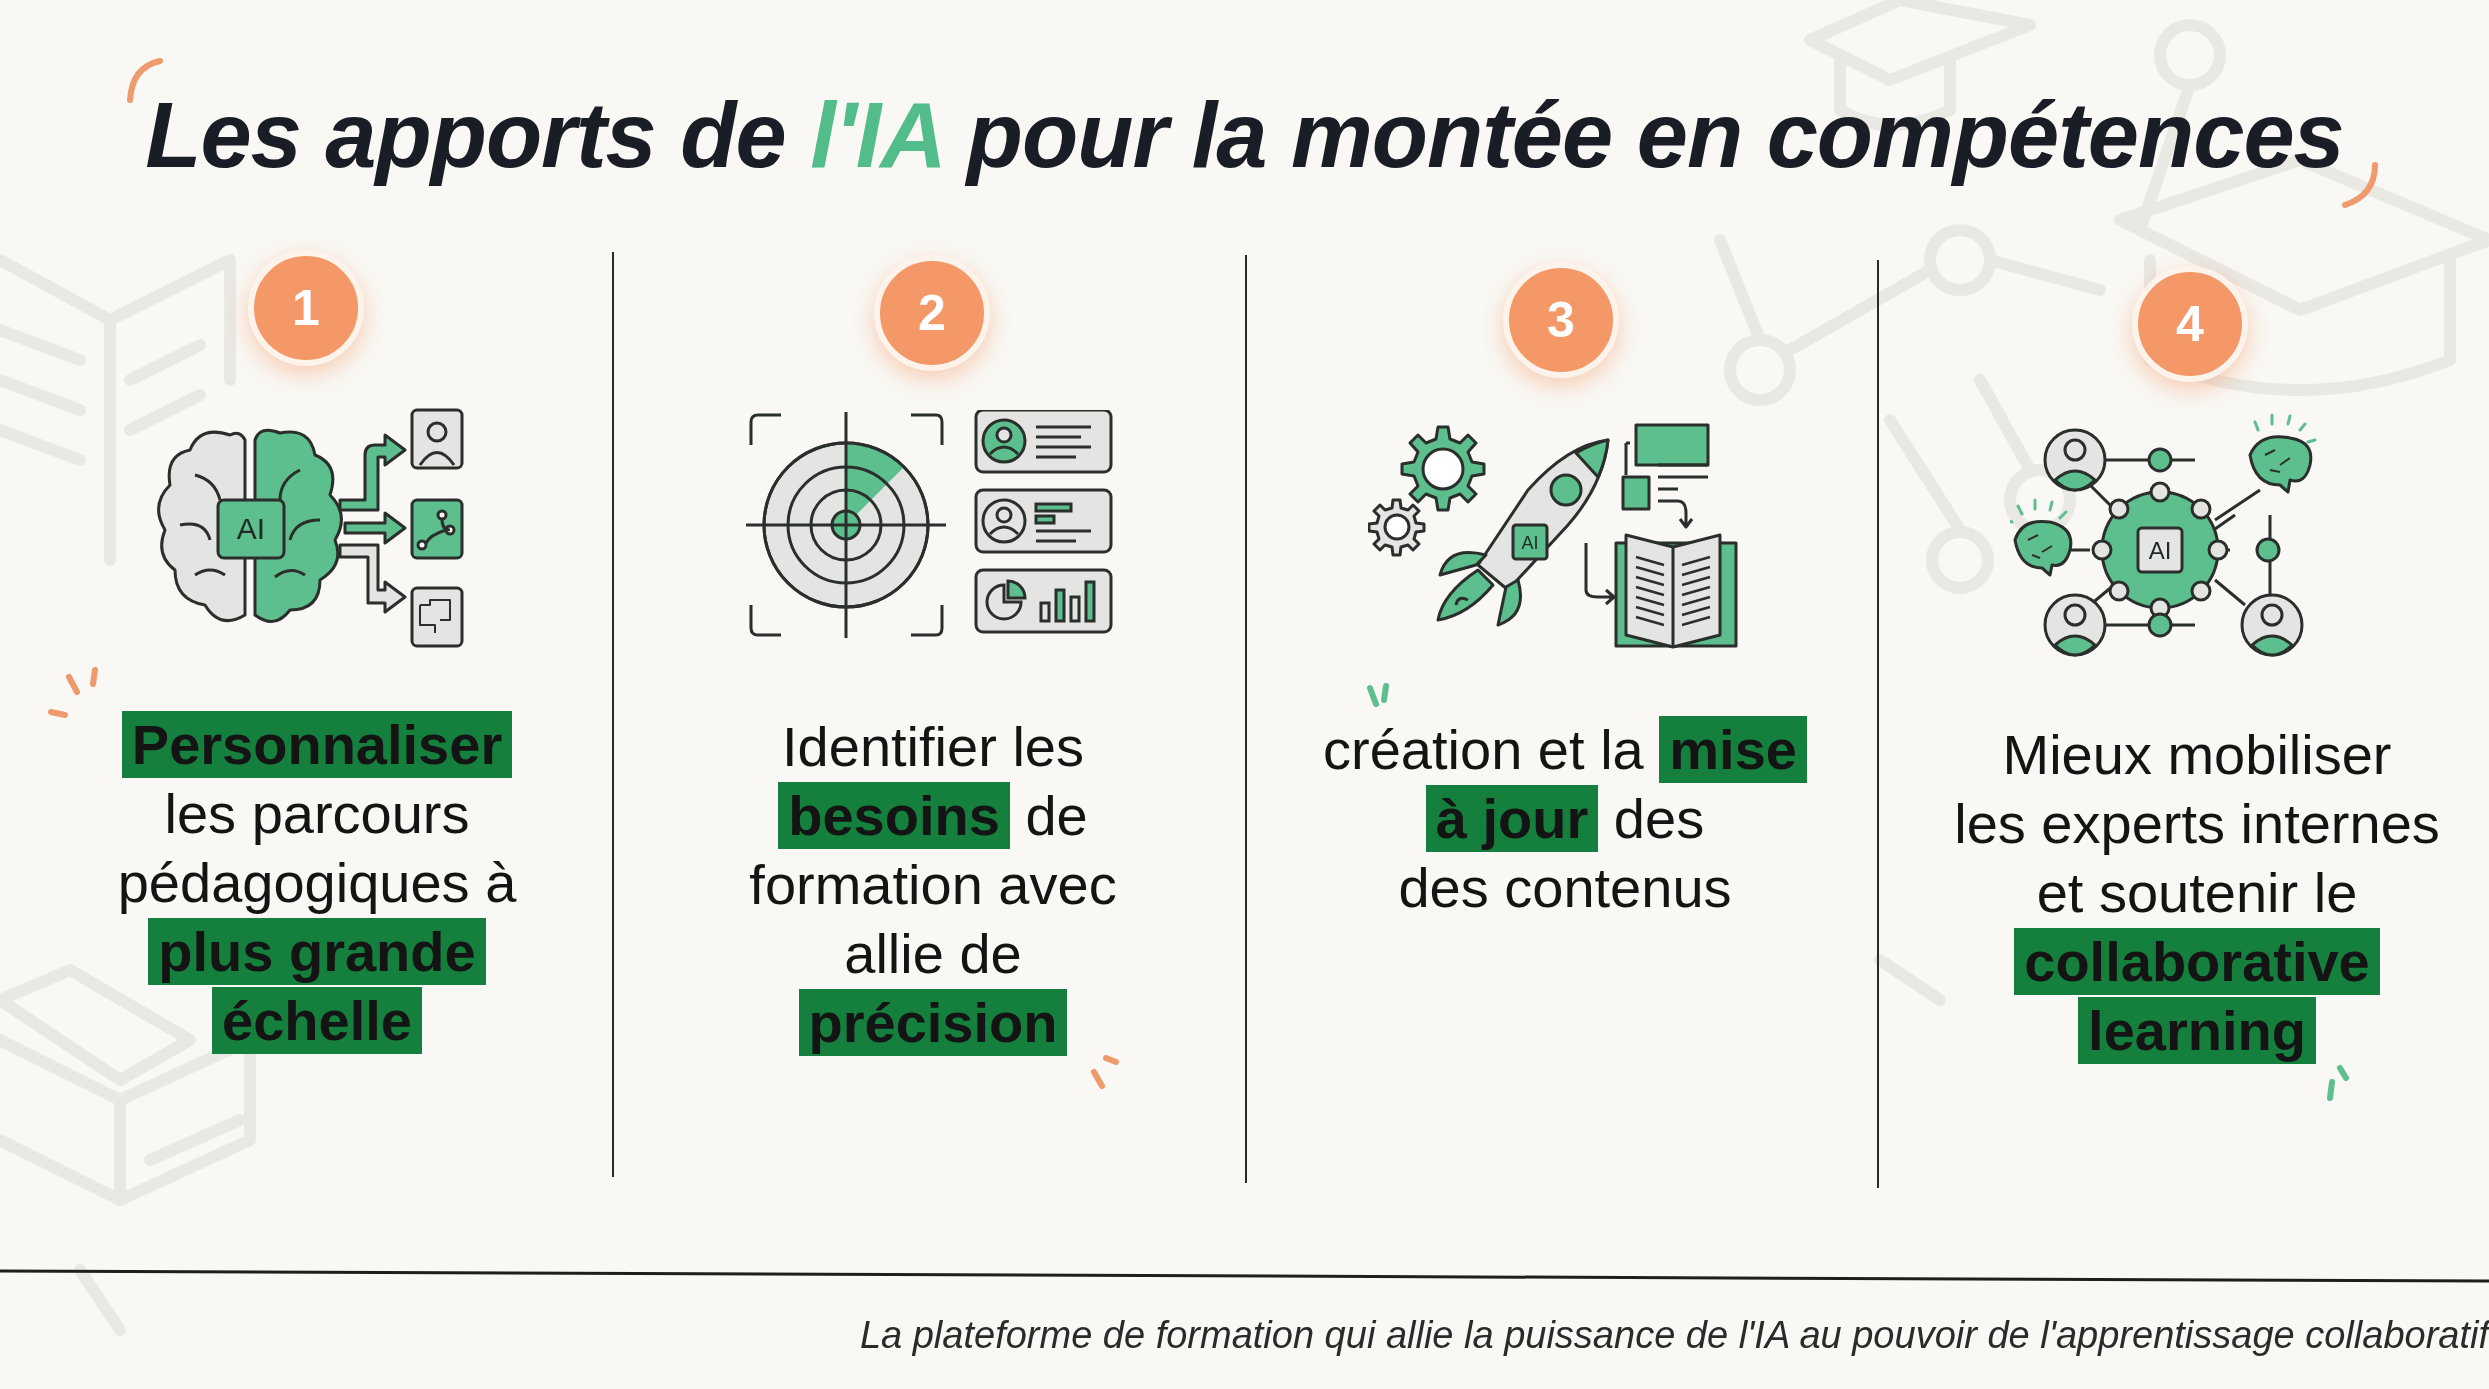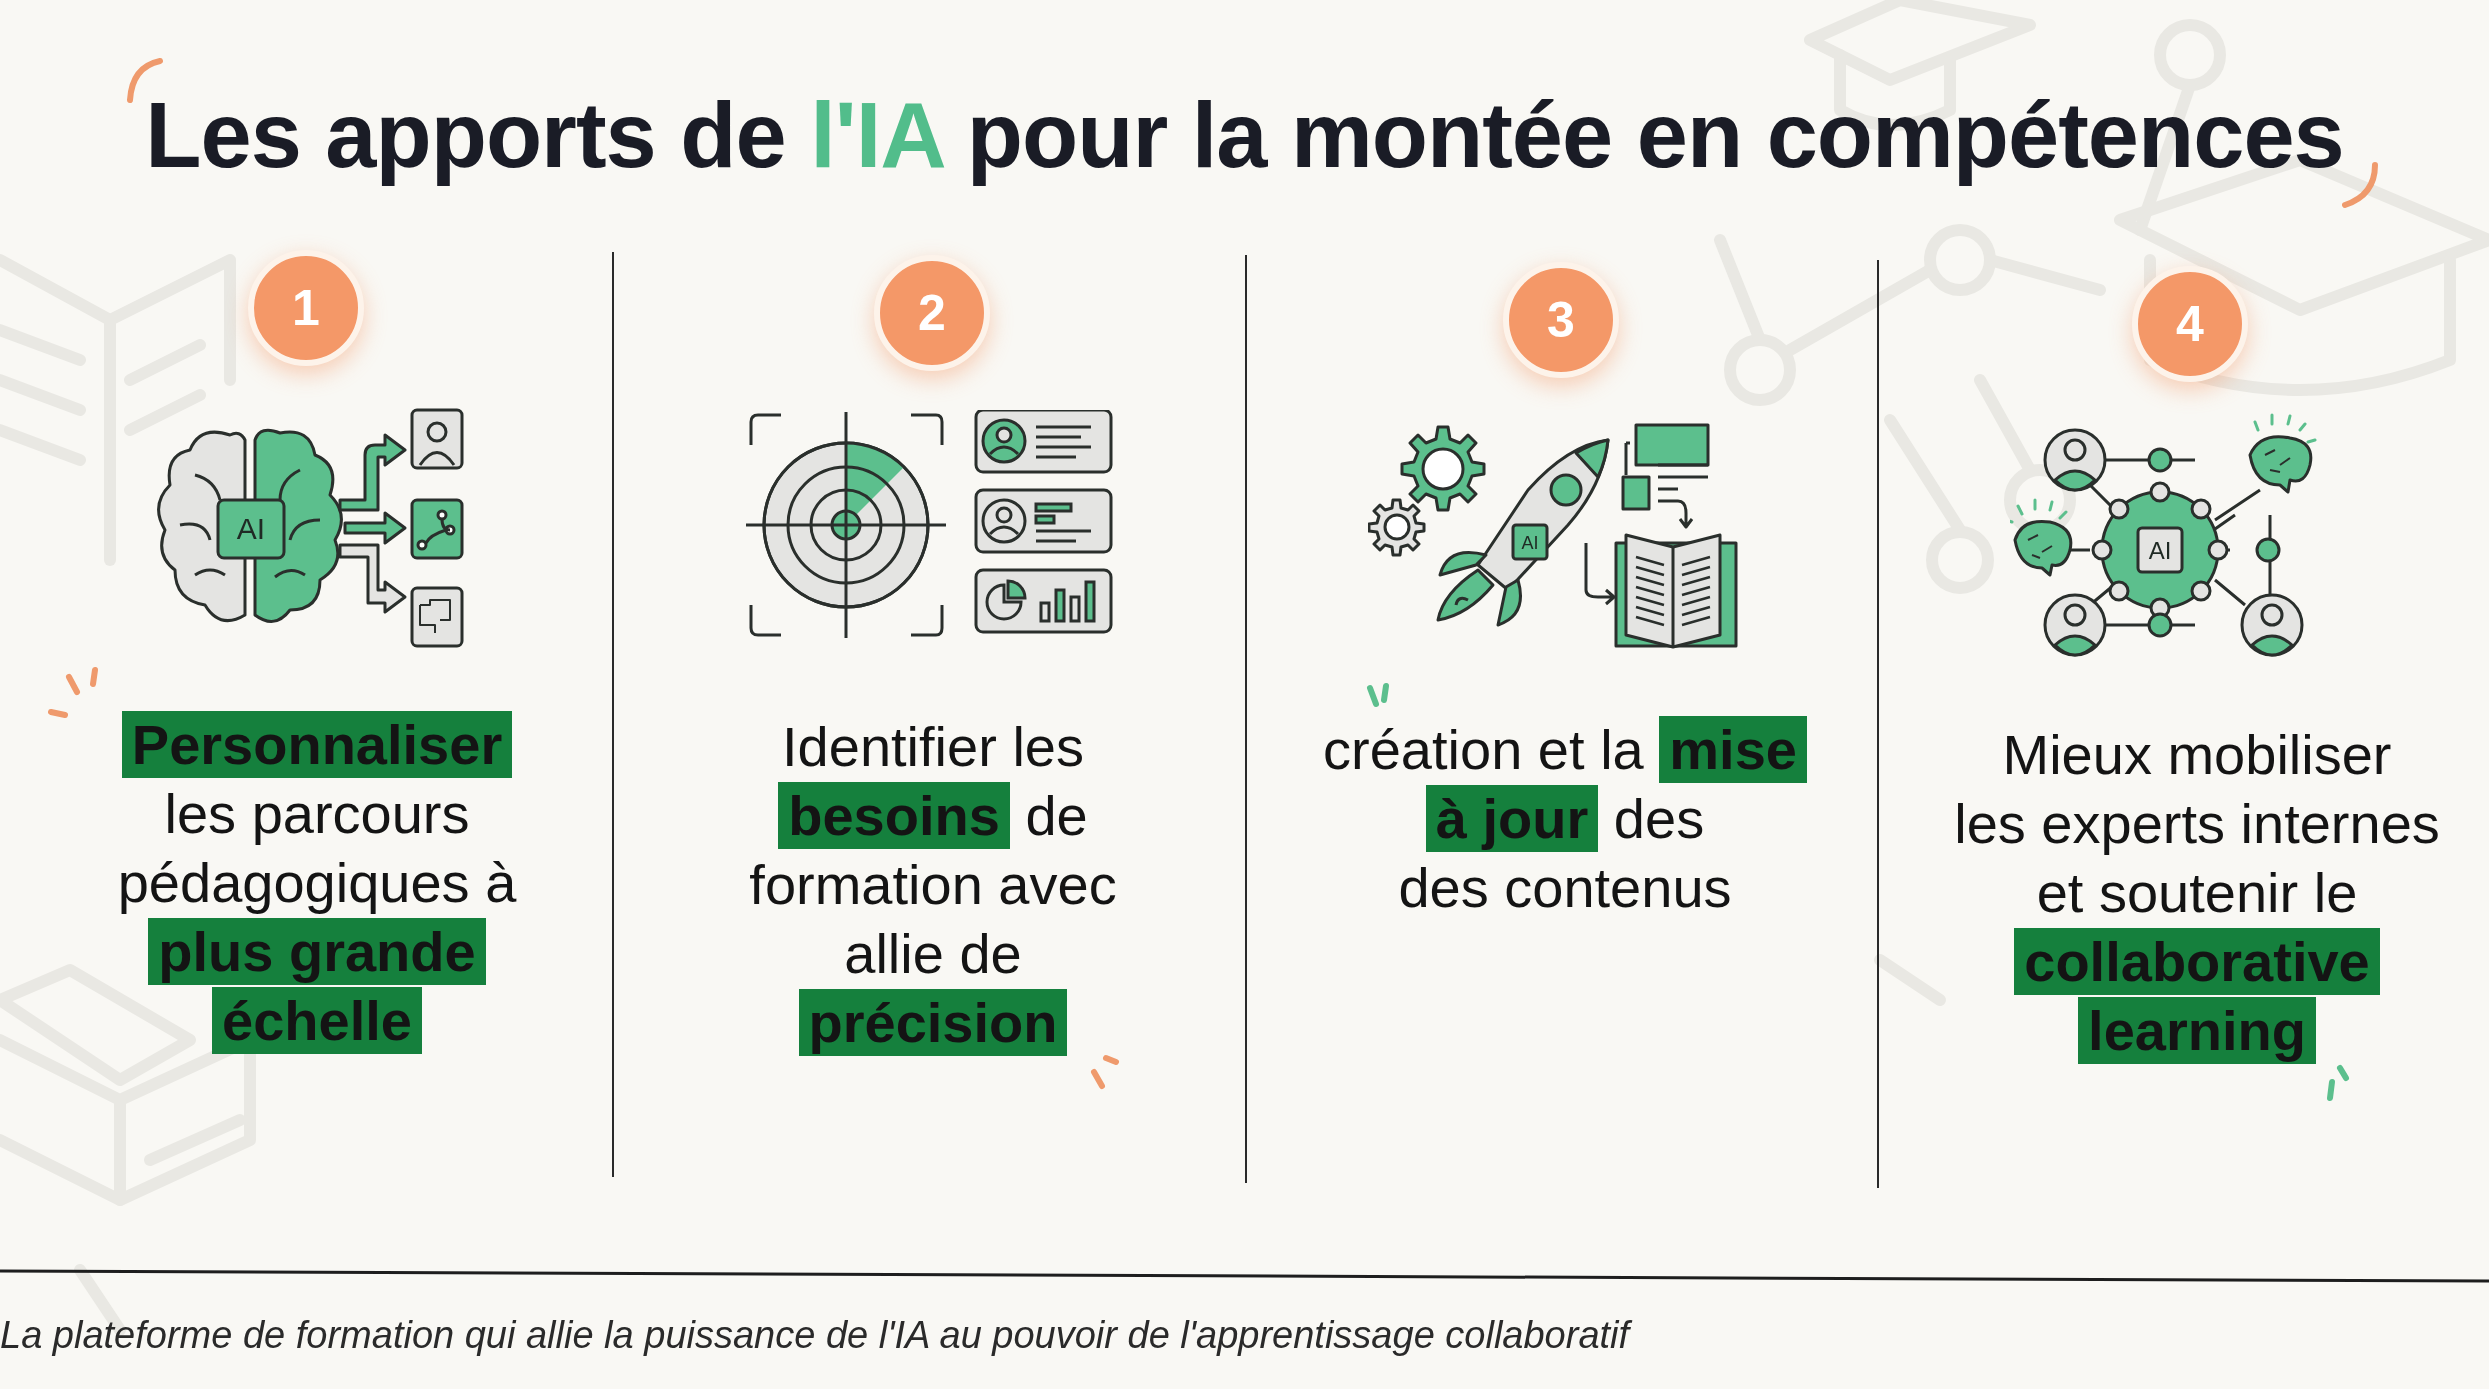--- a/index.html
+++ b/index.html
@@ -7,21 +7,21 @@
     width: 2489px; height: 1389px; overflow: hidden;
     background: #f9f8f4;
     font-family: "Liberation Sans", sans-serif;
     color: #15171c;
     position: relative;
   }
   .bg-deco { position: absolute; left: 0; top: 0; width: 2489px; height: 1389px; pointer-events: none; }
   .title {
     position: absolute; left: 0; width: 2489px; top: 80px;
     text-align: center; font-weight: 700; font-size: 92px; letter-spacing: -1px;
-    color: #1a1c26; line-height: 110px; white-space: nowrap;
+    color: #1a1c26; line-height: 110px; white-space: nowrap; font-style: italic;
   }
   .title .accent { color: #52bd8b; }
   .title-arc { position: absolute; }
   .divider { position: absolute; width: 2px; background: #2a2a2a; }
   .panel { position: absolute; top: 0; width: 634px; height: 1200px; }
   .badge {
     position: absolute; width: 104px; height: 104px; border-radius: 50%;
     background: #f49868; border: 6px solid #fdf3ea;
     box-shadow: 0 8px 22px rgba(244,152,104,0.45);
     color: #fff; font-weight: 700; font-size: 50px; line-height: 104px; text-align: center;
@@ -30,21 +30,21 @@
   .text-block {
     position: absolute; left: 0; width: 634px; text-align: center;
     font-size: 56px; line-height: 69px; color: #141414;
   }
   .text-block .line { display: block; white-space: nowrap; }
   .hl { background: #15803d; font-weight: 700; padding: 2px 10px; }
   .b { font-weight: 400; }
   .spark { position: absolute; }
   .rule { position: absolute; left: 0; top: 1268px; width: 2489px; height: 16px; }
   .footer {
-    position: absolute; left: 0; width: 2489px; top: 1314px; text-align: left;
+    position: absolute; left: 0; width: 2489px; top: 1314px; text-align: right;
     font-style: italic; font-size: 38px; color: #2a2a2a; white-space: nowrap;
   }
 </style>
 </head>
 <body>
 
 <svg class="bg-deco" viewBox="0 0 2489 1389">
   <g fill="none" stroke="#e9e8e3" stroke-width="12" stroke-linecap="round" stroke-linejoin="round">
 
     <path d="M0 260 L110 320 L230 260 L230 380"></path>

